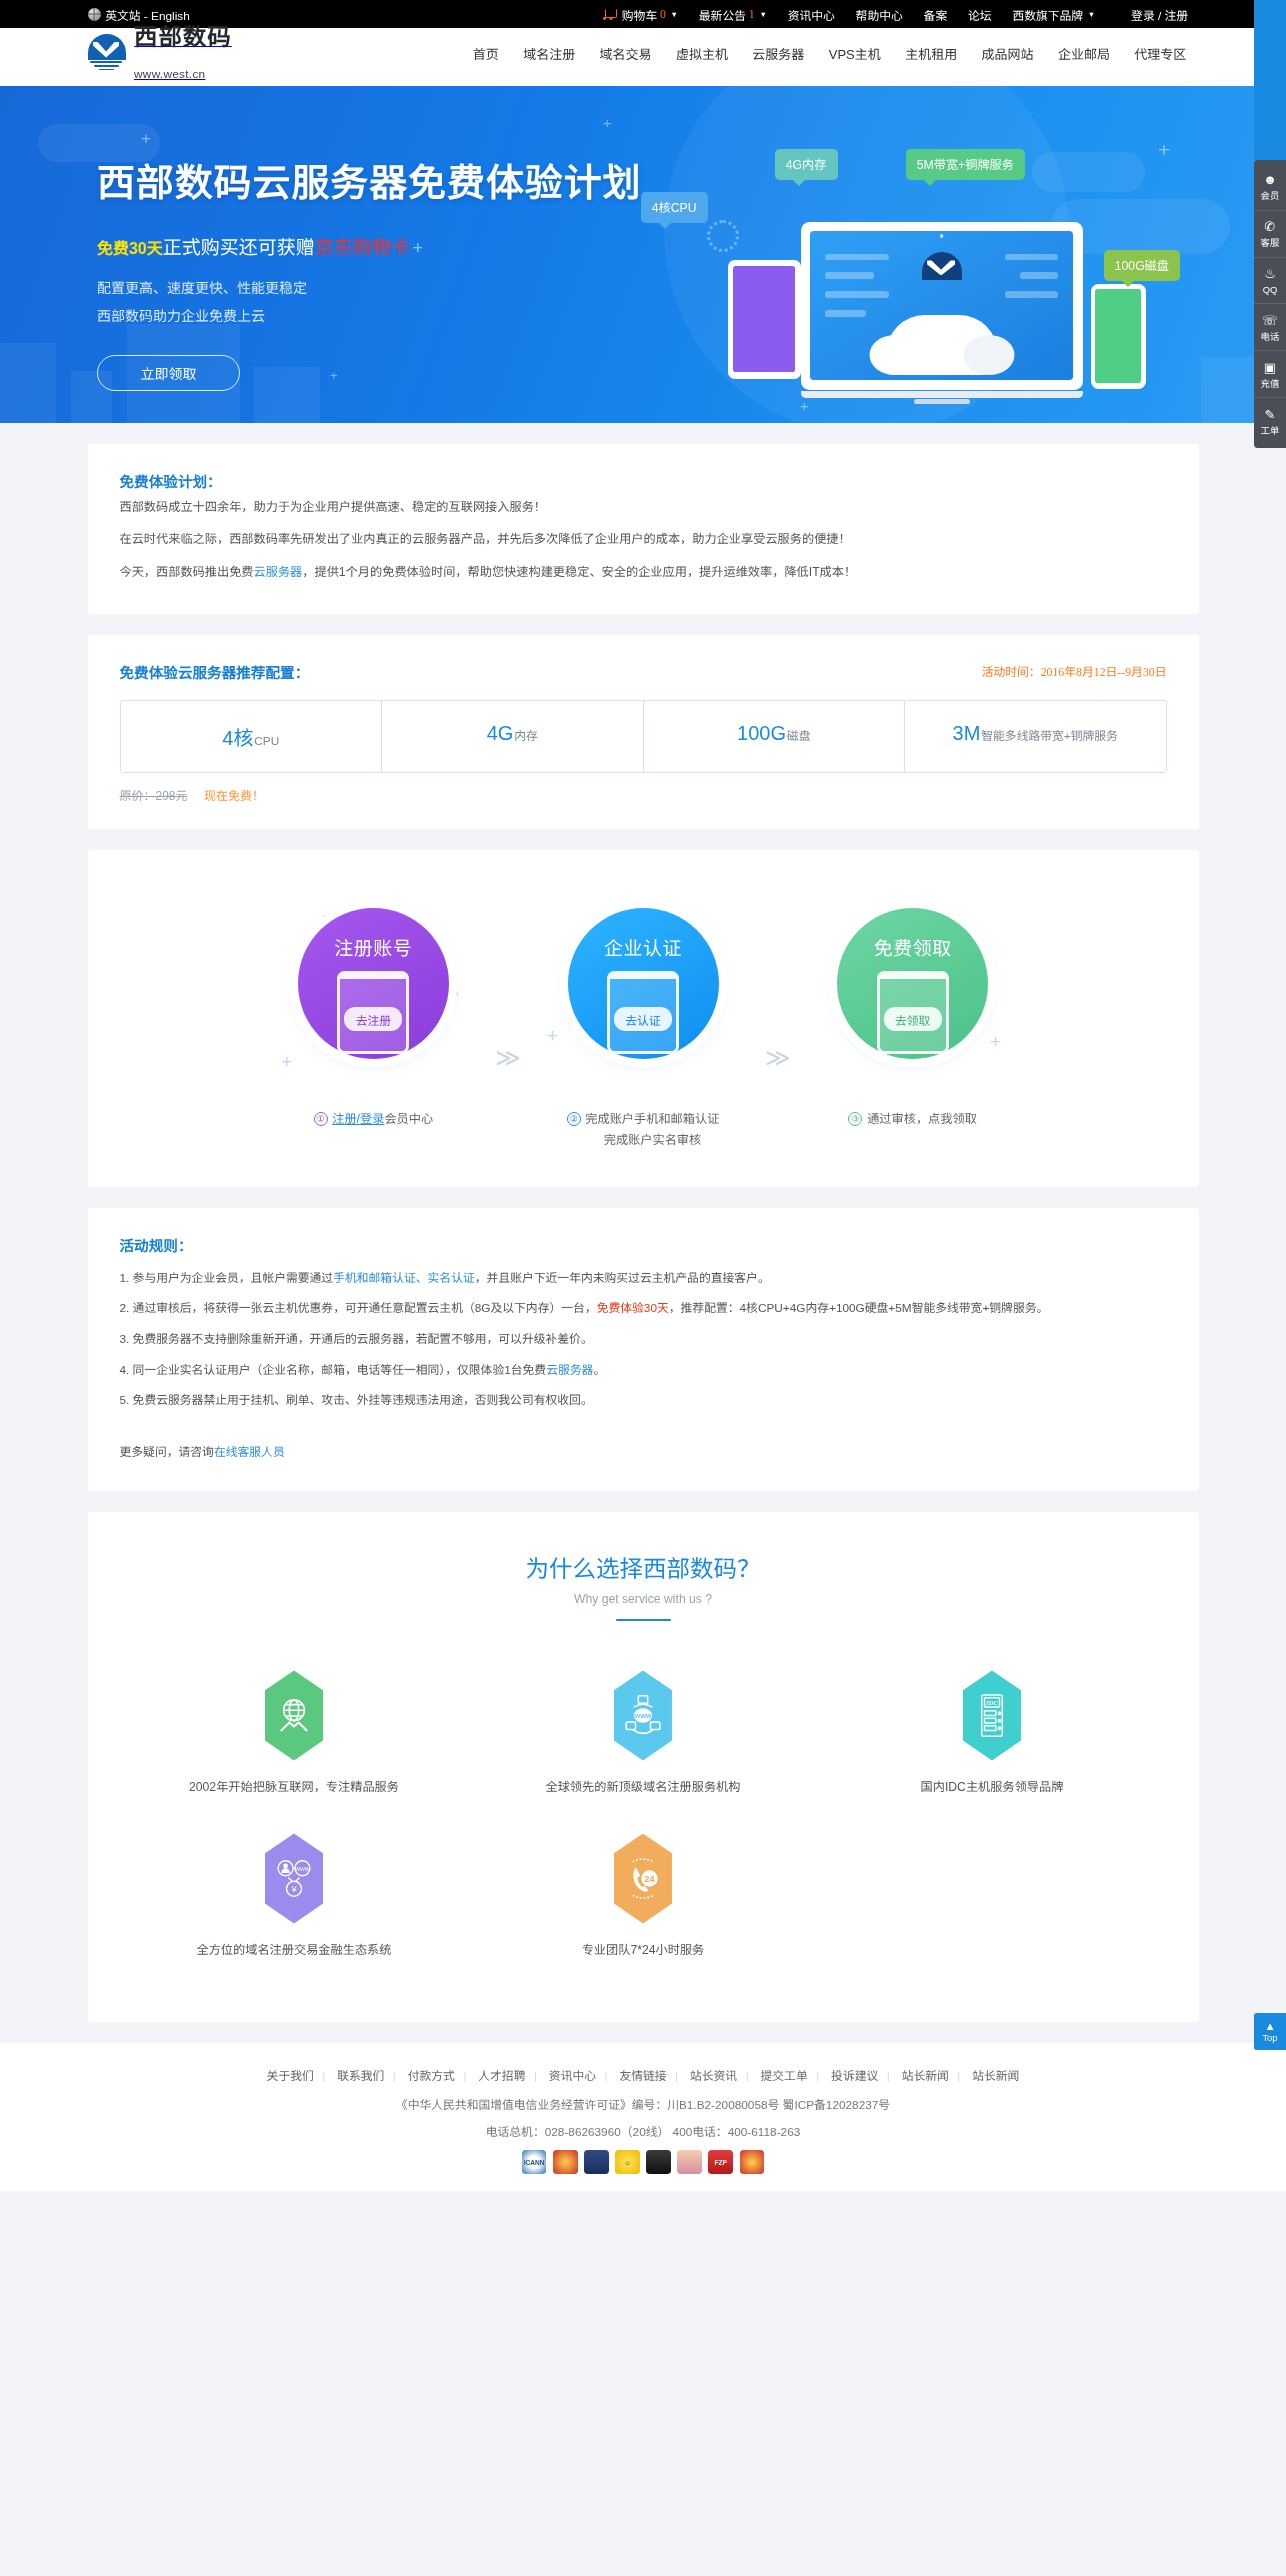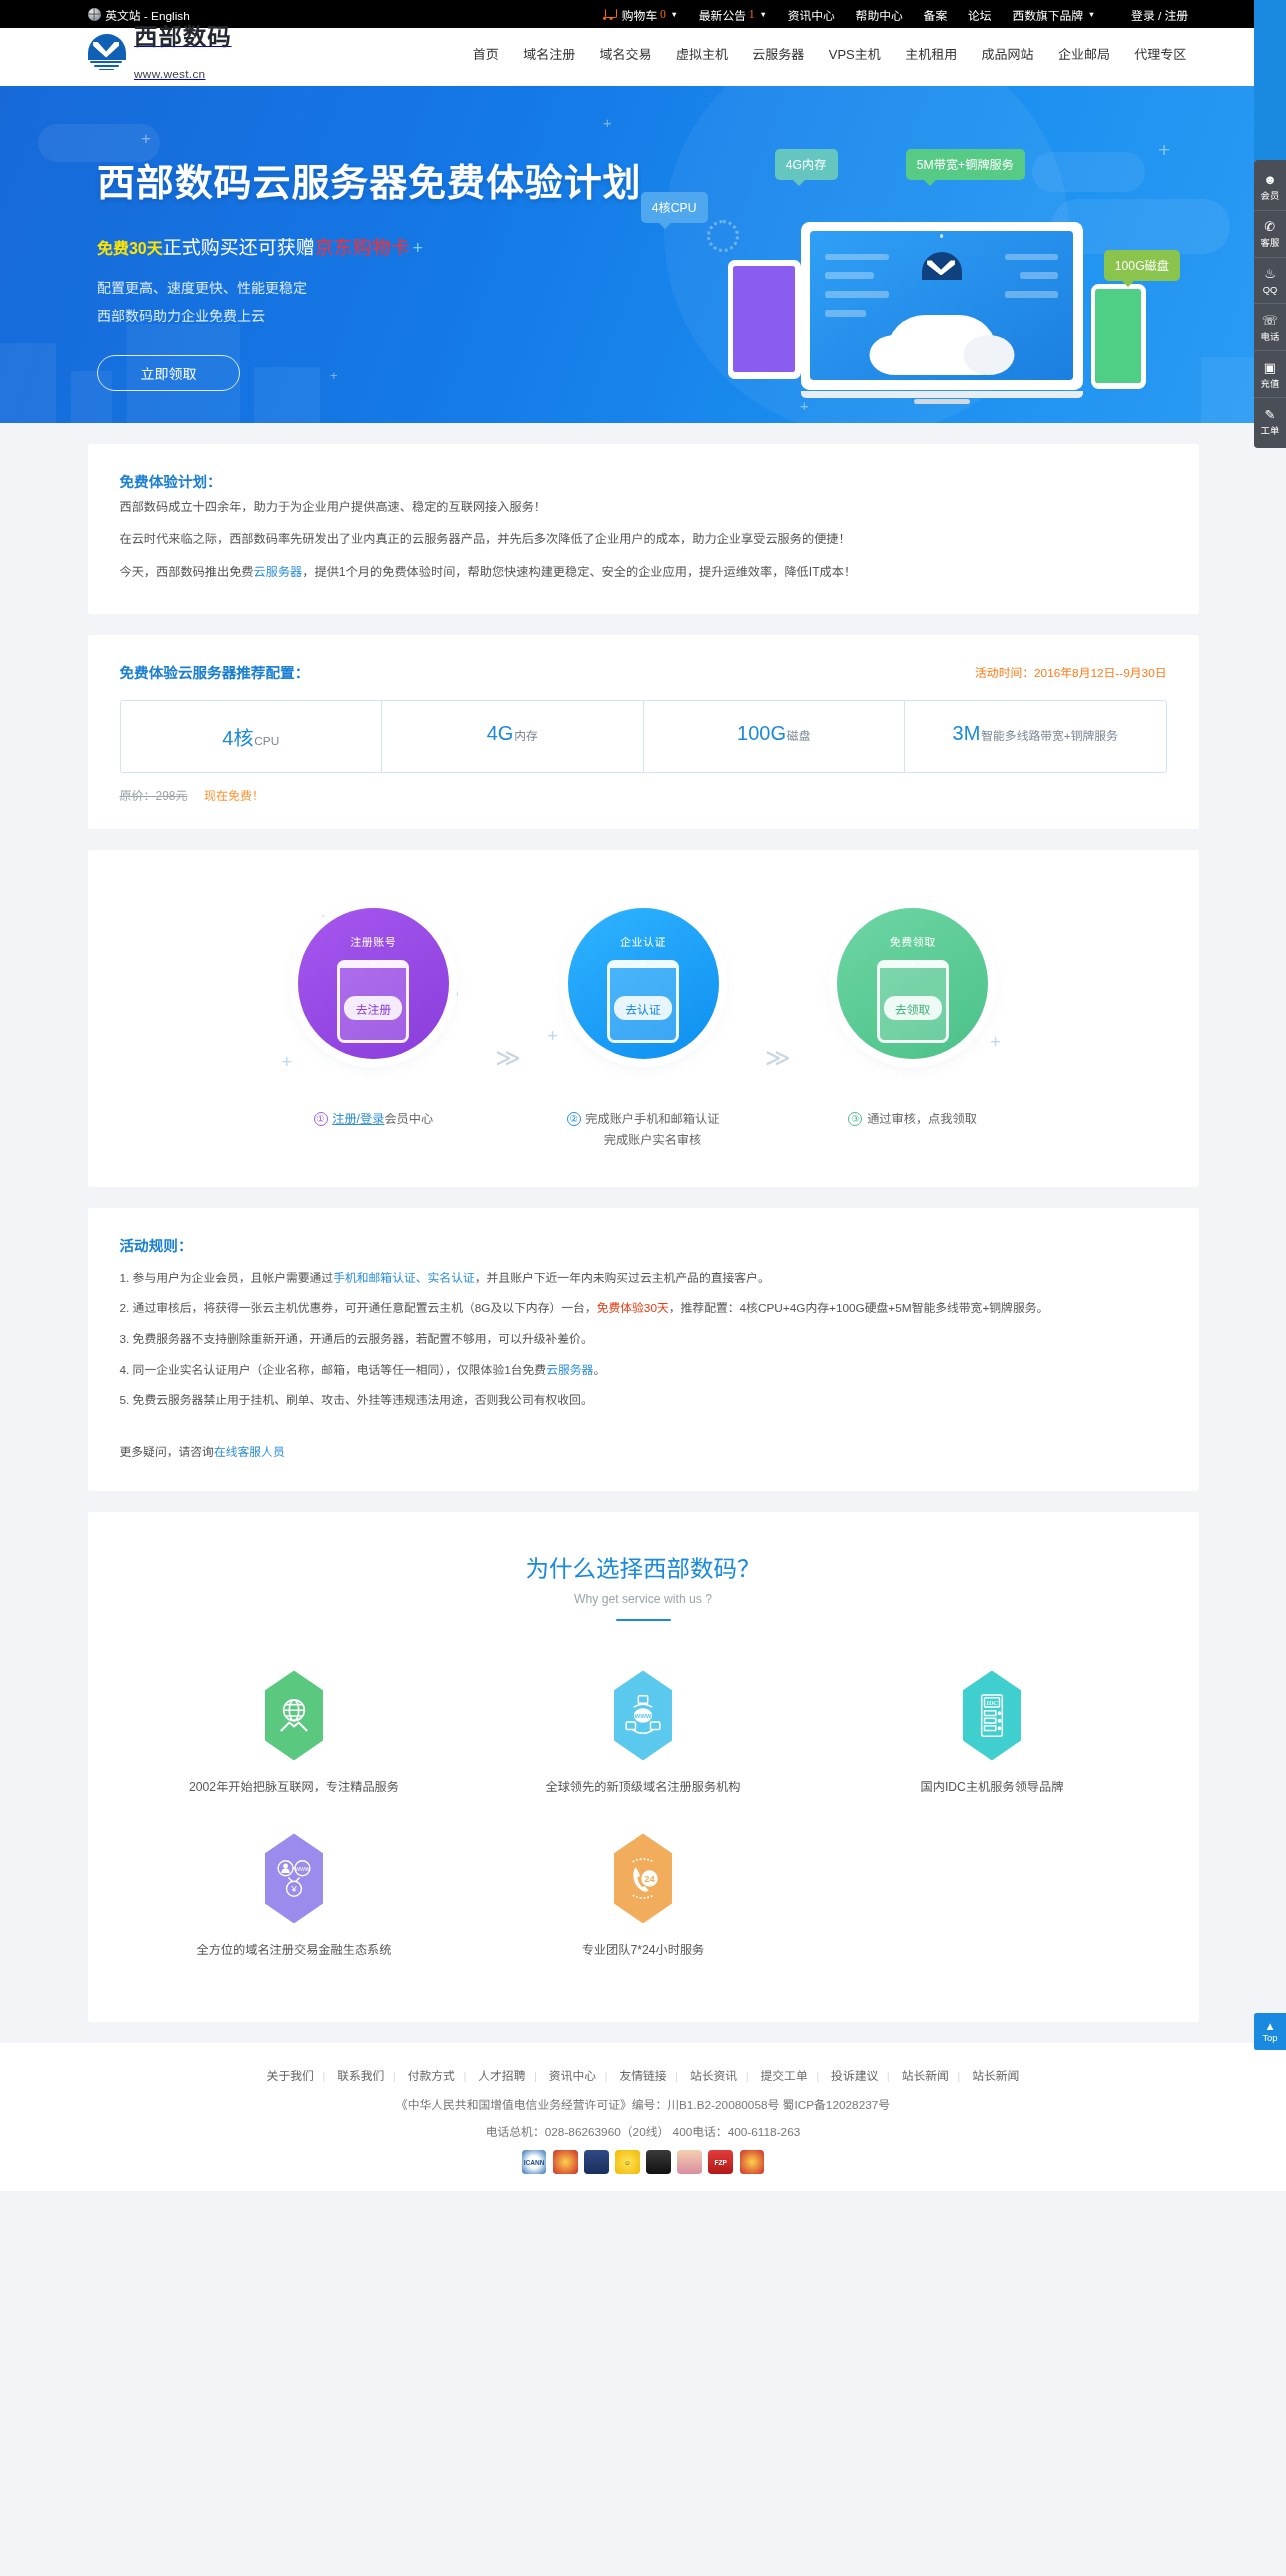--- a/index.html
+++ b/index.html
@@ -188,21 +188,21 @@
   }
 
   
   .card { background:#fff; border-radius:2.8px; margin-top:21px; padding:26px 32px; }
   .card-title { color:#1a7fd4; font-size:14.6px; font-weight:bold; }
   .card p.body { color:#555; font-size:12.2px; line-height:2.65; }
   .card p.body a, .lnk { color:#2a8ede; text-decoration:none; }
 
   
   .cfg-head { display:flex; align-items:center; justify-content:space-between; }
-  .cfg-date { font-size:11.8px; color:#ff7a18; }
+  .cfg-date { font-size:11.8px; color:#ff7a18;font-family:Liberation Serif, serif; }
   .cfg-date .lbl { color:#ff7a18; }
   .cfg-table {
     display:flex; border:0.9px solid #cfe4f7; border-radius:2.8px; margin-top:18px; overflow:hidden;
   }
   .cfg-cell {
     flex:1; text-align:center; padding:21px 3.8px; border-right:0.9px solid #cfe4f7;
     color:#7b8794; font-size:11.8px; white-space:nowrap;
   }
   .cfg-cell:last-child { border-right:none; }
   .cfg-cell b { color:#1a8ae0; font-size:20px; font-weight:normal; margin-right:0.9px; }
@@ -215,21 +215,21 @@
   .step { width:282px; text-align:center; position:relative; }
   .step-circlewrap { position:relative; width:188px; height:188px; margin:0 auto; }
   .step-circle {
     width:151px; height:151px; border-radius:50%; margin:19px auto 0;
     position:relative; box-shadow:0 0 0 8.5px #fff, 0 4.7px 17px rgba(120,140,170,.20);
     display:flex; flex-direction:column; align-items:center;
   }
   .step-circle.c1 { background:linear-gradient(150deg,#a557ef,#8b3ddb); }
   .step-circle.c2 { background:linear-gradient(150deg,#2fb4ff,#0d8ef0); }
   .step-circle.c3 { background:linear-gradient(150deg,#6dd6a4,#4cc189); }
-  .step-label { color:#fff; font-size:11px; margin-top:25.4px; letter-spacing:0.5px; }
+  .step-label { color:#fff; font-size:19px; margin-top:25.4px; letter-spacing:0.5px; }
   .step-pad {
     width:72px; height:83px; border:3.8px solid rgba(255,255,255,.92); border-top-width:8.5px;
     border-radius:7.5px; margin-top:10.4px; background:rgba(255,255,255,.17); position:relative;
   }
   .step-pad:before{
     content:""; position:absolute; left:50%; top:-6.1px; transform:translateX(-50%);
     width:3.8px;height:3.8px;border-radius:50%; background:rgba(255,255,255,.9);
   }
   .step-gobtn {
     position:absolute; left:50%; top:28px; transform:translateX(-50%);

